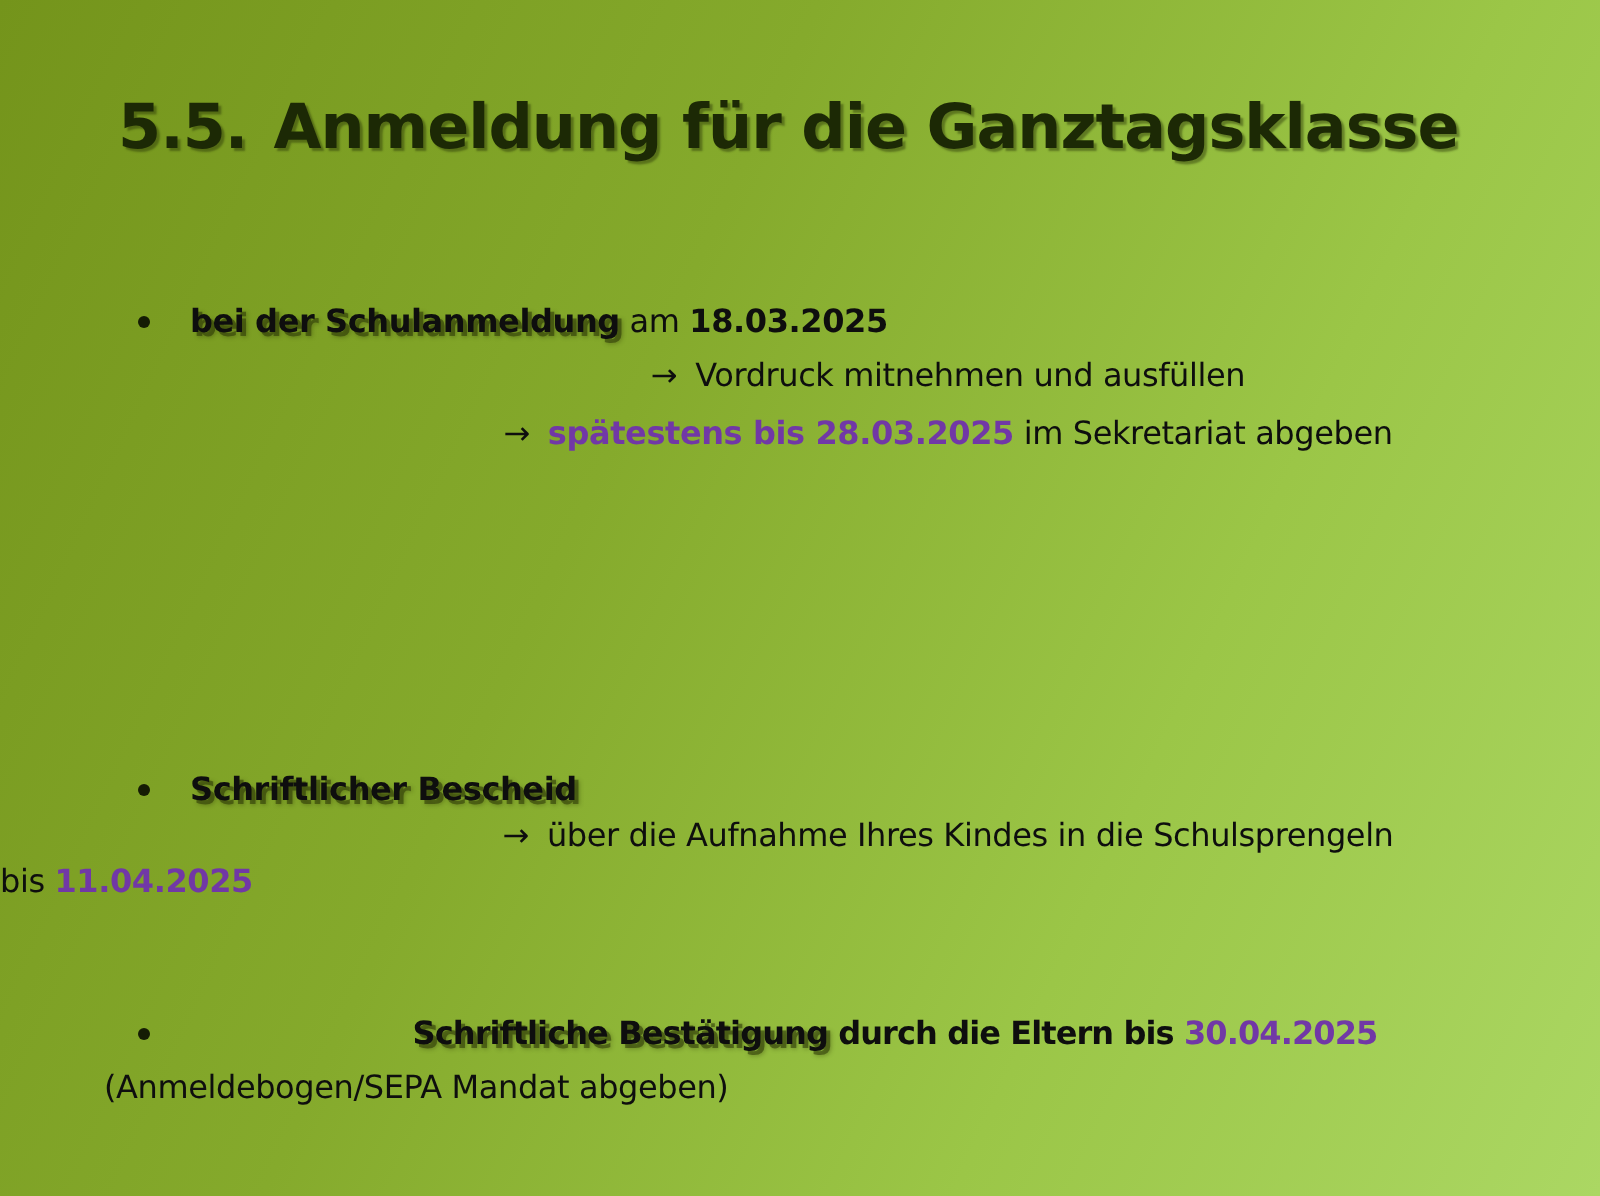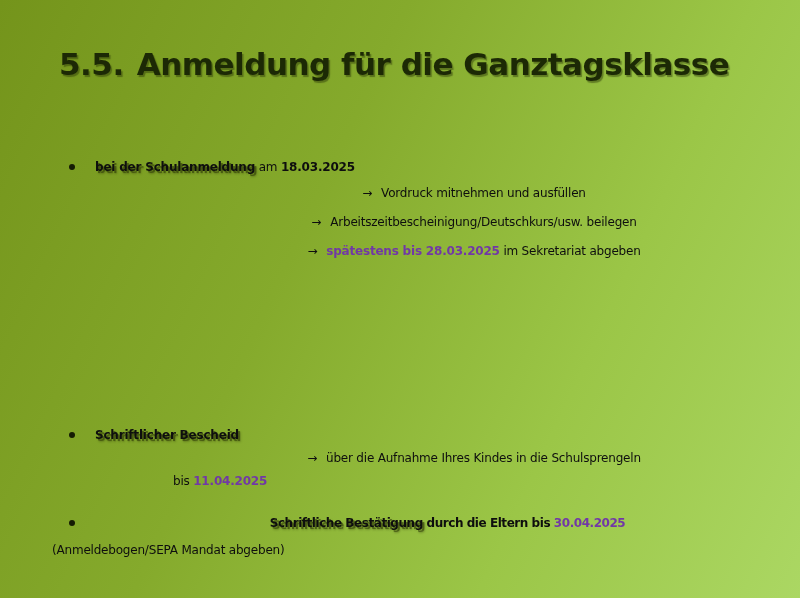--- a/index.html
+++ b/index.html
@@ -22,70 +22,68 @@
     letter-spacing: -0.5px;
     color: #1c2905;
     text-shadow: 1.5px 1.5px 1px rgba(38,48,6,0.45);
     white-space: nowrap;
   }
   .title-num { margin-right: 13px; }
   .group {
     position: absolute;
     left: 0;
     right: 0;
-    font-size: 12px;
+    font-size: 16px;
     line-height: 24px;
     letter-spacing: -0.2px;
     white-space: nowrap;
-    margin-top: 6px;
   }
   .g1 { top: 149px; }
   .g2 { top: 290px; }
-  .g3 { top: 417px; }
+  .g3 { top: 383px; }
   .g4 { top: 505px; }
   .dot {
     position: absolute;
     left: 69px;
     top: 9px;
     width: 6px;
     height: 6px;
     border-radius: 50%;
     background: #151c04;
   }
   .header { padding-left: 95px; }
   .g4 .header { letter-spacing: -0.45px; text-align: center; }
   .sub { padding-left: 148px; text-align: center; }
   .g1 .sub { line-height: 29px; }
   .g1 .sub:first-of-type { margin-top: 5px; }
   .g2 .sub { line-height: 23px; }
   .g2 .sub:first-of-type { margin-top: 1px; }
   .g3 .sub { line-height: 22px; }
   .g3 .sub:first-of-type { margin-top: 2px; }
-  .cont { padding-left: 173px; }
+  .cont { }
   .note { padding-left: 52px; margin-top: 3px; line-height: 24px; }
   .arrow { margin-right: 9px; font-weight: normal; }
   .em {
     font-weight: bold;
     text-shadow: 2px 2px 0 rgba(42,52,6,0.55), 2.5px 2.5px 2px rgba(42,52,6,0.35);
   }
   .b { font-weight: bold; }
   .purple { color: #7138a6; font-weight: bold; }
 </style>
 </head>
 <body>
 
 <div class="slide">
 
   <h1 class="title"><span class="title-num">5.5.</span><span>Anmeldung für die Ganztagsklasse</span></h1>
 
   <div class="group g1">
     <span class="dot"></span>
     <div class="header"><span class="em">bei der Schulanmeldung</span><span> am </span><span class="b">18.03.2025</span></div>
     <div class="sub"><span class="arrow">→</span><span>Vordruck mitnehmen und ausfüllen</span></div>
-    <div class="sub"><span class="arrow">→</span><span>Arbeitszeitbescheinigung/Deutschkurs/usw. beilegen</span></div>
     <div class="sub"><span class="arrow">→</span><span class="purple">spätestens bis 28.03.2025</span><span> im Sekretariat abgeben</span></div>
   </div>
 
 
   <div class="group g3">
     <span class="dot"></span>
     <div class="header"><span class="em">Schriftlicher Bescheid</span></div>
     <div class="sub"><span class="arrow">→</span><span>über die Aufnahme Ihres Kindes in die Schulsprengeln</span></div>
     <div class="cont"><span>bis </span><span class="purple">11.04.2025</span></div>
   </div>

